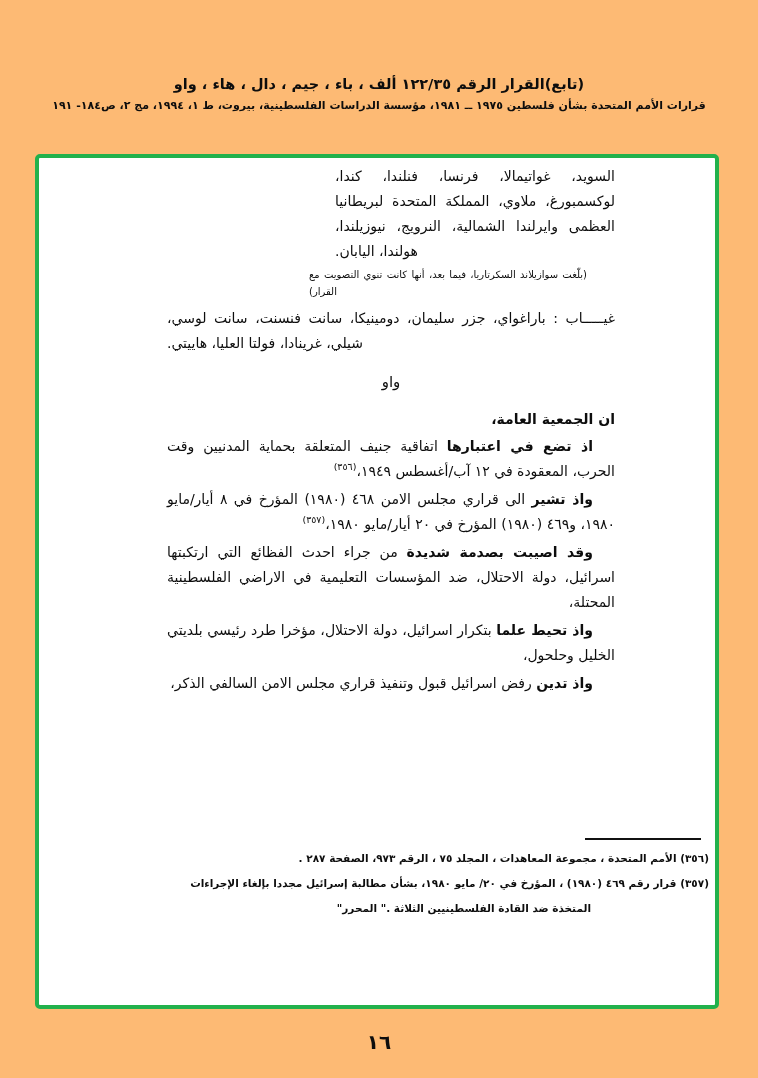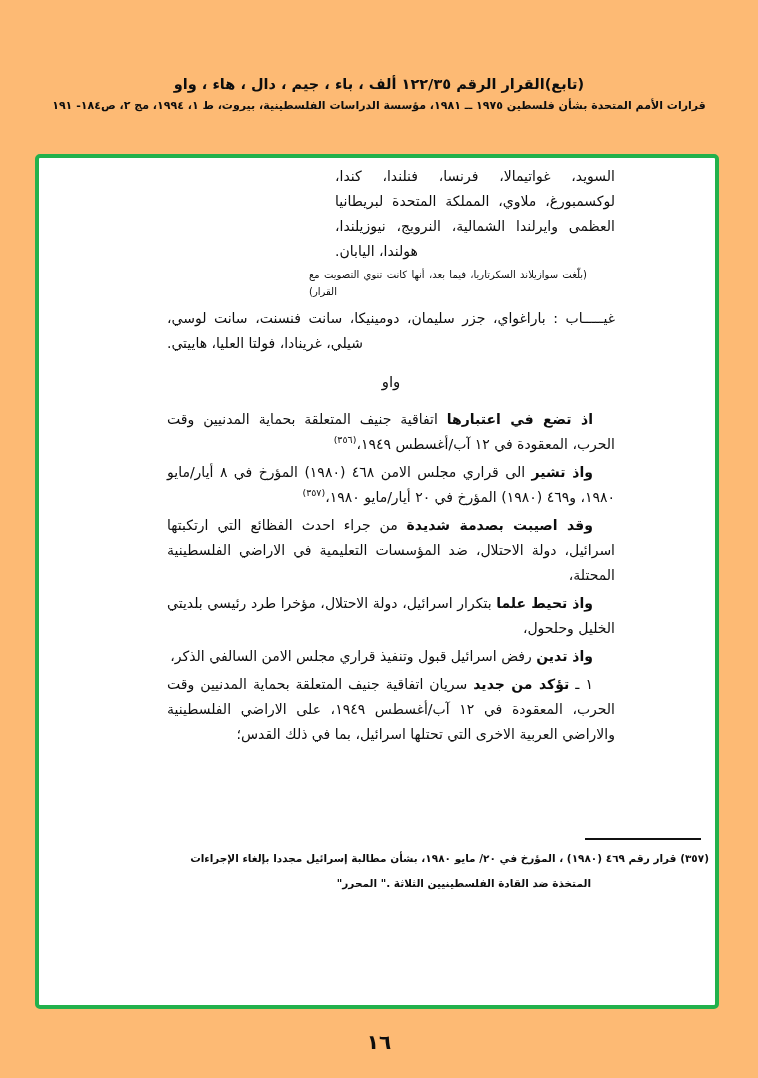--- a/index.html
+++ b/index.html
@@ -143,37 +143,38 @@
     <div id="col">
 
       <p class="vote-para">السويد، غواتيمالا، فرنسا، فنلندا، كندا، لوكسمبورغ، ملاوي، المملكة المتحدة لبريطانيا العظمى وايرلندا الشمالية، النرويج، نيوزيلندا، هولندا، اليابان.</p>
 
       <p class="secretariat-note">(بلّغت سوازيلاند السكرتاريا، فيما بعد، أنها كانت تنوي التصويت مع القرار)</p>
 
       <p class="absent-para"><span>غيـــــاب : </span><span>باراغواي، جزر سليمان، دومينيكا، سانت فنسنت، سانت لوسي، شيلي، غرينادا، فولتا العليا، هاييتي.</span></p>
 
       <div class="waw-heading">واو</div>
 
+      <p class="assembly-intro">ان الجمعية العامة،</p>
 
       <p class="para"><b>اذ تضع في اعتبارها</b><span> اتفاقية جنيف المتعلقة بحماية المدنيين وقت الحرب، المعقودة في ١٢ آب/أغسطس ١٩٤٩،</span><sup class="fnref">(٣٥٦)</sup></p>
 
       <p class="para"><b>واذ تشير</b><span> الى قراري مجلس الامن ٤٦٨ (١٩٨٠) المؤرخ في ٨ أيار/مايو ١٩٨٠، و٤٦٩ (١٩٨٠) المؤرخ في ٢٠ أيار/مايو ١٩٨٠،</span><sup class="fnref">(٣٥٧)</sup></p>
 
       <p class="para"><b>وقد اصيبت بصدمة شديدة</b><span> من جراء احدث الفظائع التي ارتكبتها اسرائيل، دولة الاحتلال، ضد المؤسسات التعليمية في الاراضي الفلسطينية المحتلة،</span></p>
 
       <p class="para"><b>واذ تحيط علما</b><span> بتكرار اسرائيل، دولة الاحتلال، مؤخرا طرد رئيسي بلديتي الخليل وحلحول،</span></p>
 
       <p class="para"><b>واذ تدين</b><span> رفض اسرائيل قبول وتنفيذ قراري مجلس الامن السالفي الذكر،</span></p>
 
-      <p class="para"><span>١ ـ </span><b>تؤكد من جديد</b><span> سريان اتفاقية جنيف المتعلقة بحماية المدنيين وقت الحرب، المعقودة في ١٢ آب/أغسطس ١٩٤٩، على الاراضي الفلسطينية والاراضي العربية الاخرى التي تحتلها اسرائيل، بما في ذلك القدس؛</span></p>
 
     </div>
 
     <div id="footnotes">
       <div class="fn-sep"></div>
+      <div class="fn1">(٣٥٦) الأمم المتحدة ، مجموعة المعاهدات ، المجلد ٧٥ ، الرقم ٩٧٣، الصفحة ٢٨٧ .</div>
       <div class="fn2">(٣٥٧) قرار رقم ٤٦٩ (١٩٨٠) ، المؤرخ في ٢٠/ مايو ١٩٨٠، بشأن مطالبة إسرائيل مجددا بإلغاء الإجراءات</div>
       <div class="fn3">المتخذة ضد القادة الفلسطينيين الثلاثة ." المحرر"</div>
     </div>
   </div>
 
   <div id="pagenum">١٦</div>
 
 </div>
 
 </body></html>

